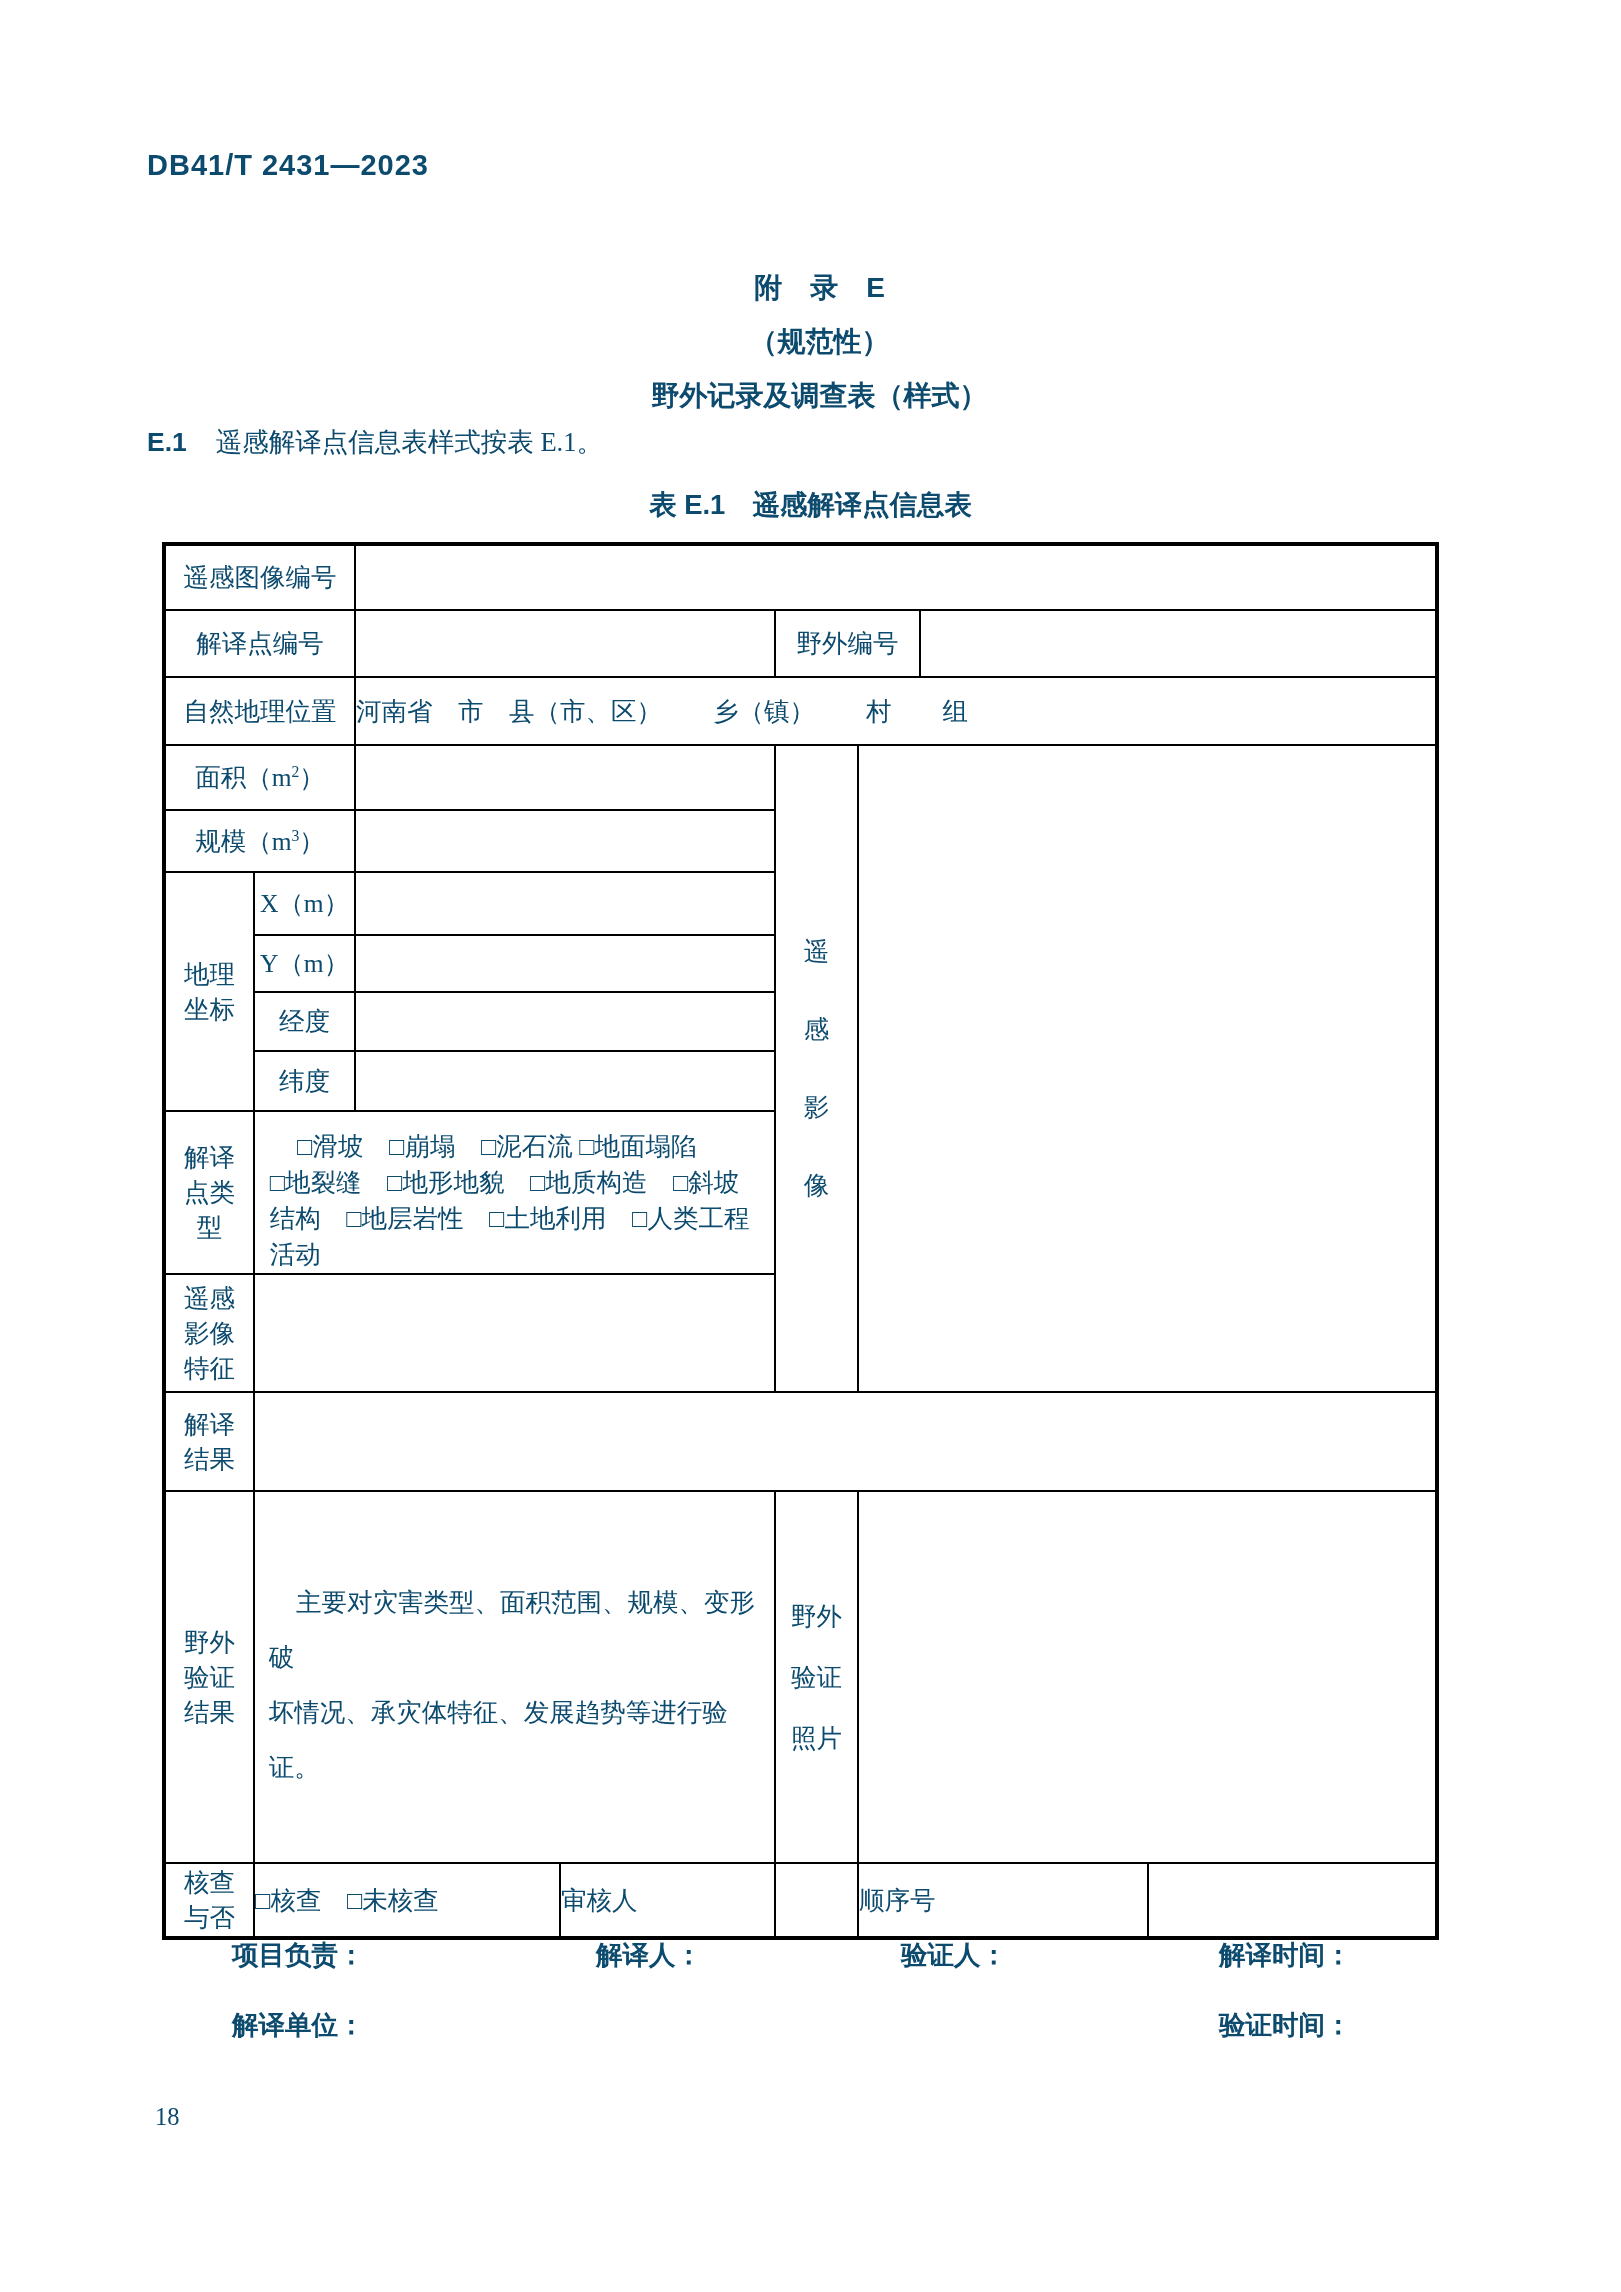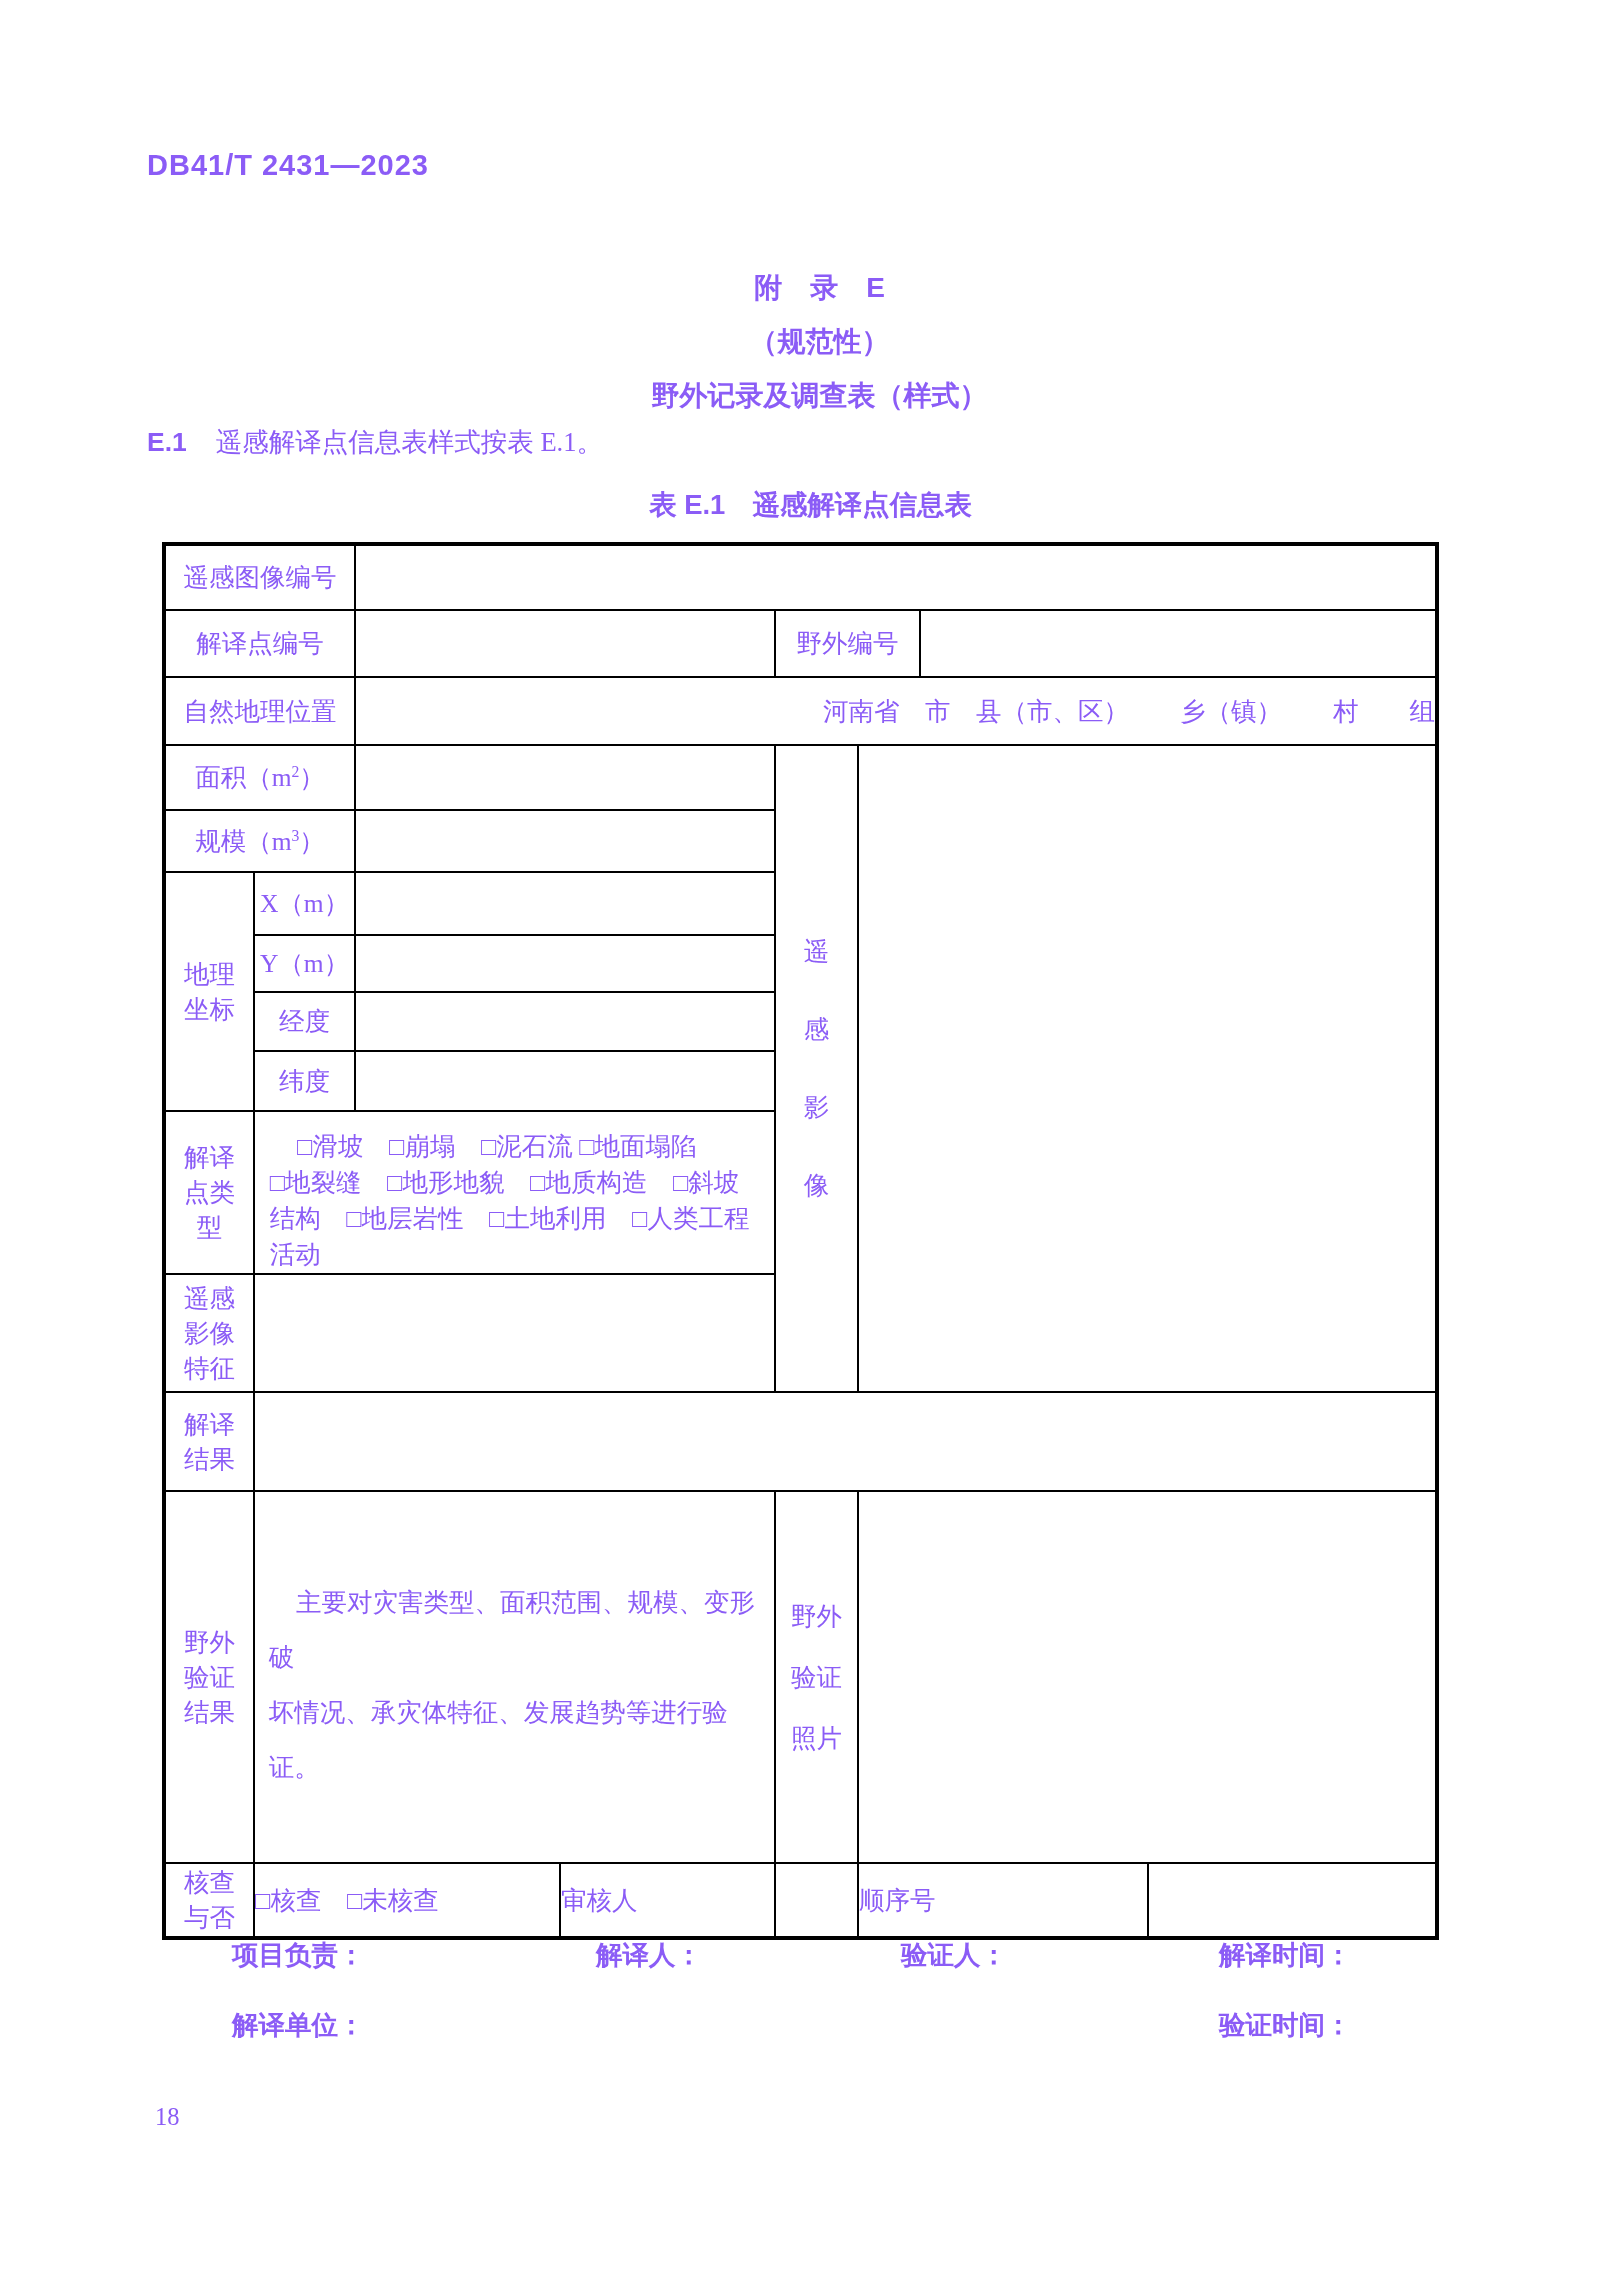--- a/index.html
+++ b/index.html
@@ -1,18 +1,18 @@
 <!DOCTYPE html>
 <html><head>
 <meta charset="utf-8">
 <style>
   html,body{margin:0;padding:0;background:#e8e8e8;}
   .page{
     position:relative;width:1621px;height:2293px;background:#ffffff;
-    font-family:"Liberation Serif","DejaVu Serif",serif;color:#8b5cf6;
+    font-family:"Liberation Serif","DejaVu Serif",serif;color:#0c4a6e;
     overflow:hidden;
   }
   .std-no{
     position:absolute;left:147px;top:149px;
     font-family:"Liberation Sans","DejaVu Sans",sans-serif;
     font-size:29px;font-weight:600;letter-spacing:1px;
   }
   .titles{
     position:absolute;left:0;width:1621px;top:261px;text-align:center;
     font-family:"Liberation Sans","DejaVu Sans",sans-serif;
@@ -27,21 +27,21 @@
   table.form{
     position:absolute;left:162px;top:542px;width:1273px;
     border-collapse:collapse;table-layout:fixed;
     border:4.9px solid #000;
   }
   table.form td{
     border:2.9px solid #000;padding:0;font-size:25.5px;vertical-align:middle;
     overflow:hidden;line-height:35px;
   }
   .lbl{text-align:center;}
-  .val-center{text-align:right;}
+  .val-center{text-align:left;}
   sup.unit{font-size:15.7px;vertical-align:super;line-height:0;}
   .vlabel-big div{line-height:78px;text-align:center;}
   .vlabel-photo div{line-height:61px;text-align:center;}
   .type-val{vertical-align:top;}
   .type-val div{padding:0 15.7px 0 14.7px;line-height:36px;}
   .type-val div.first{padding-top:17px;text-indent:27.4px;}
   .verify-val{vertical-align:top;}
   .verify-val div{padding:0 17.6px 0 13.7px;line-height:55px;}
   .verify-val div.first{padding-top:15.7px;text-indent:27.4px;}
   .opts{padding-left:13.7px;}

